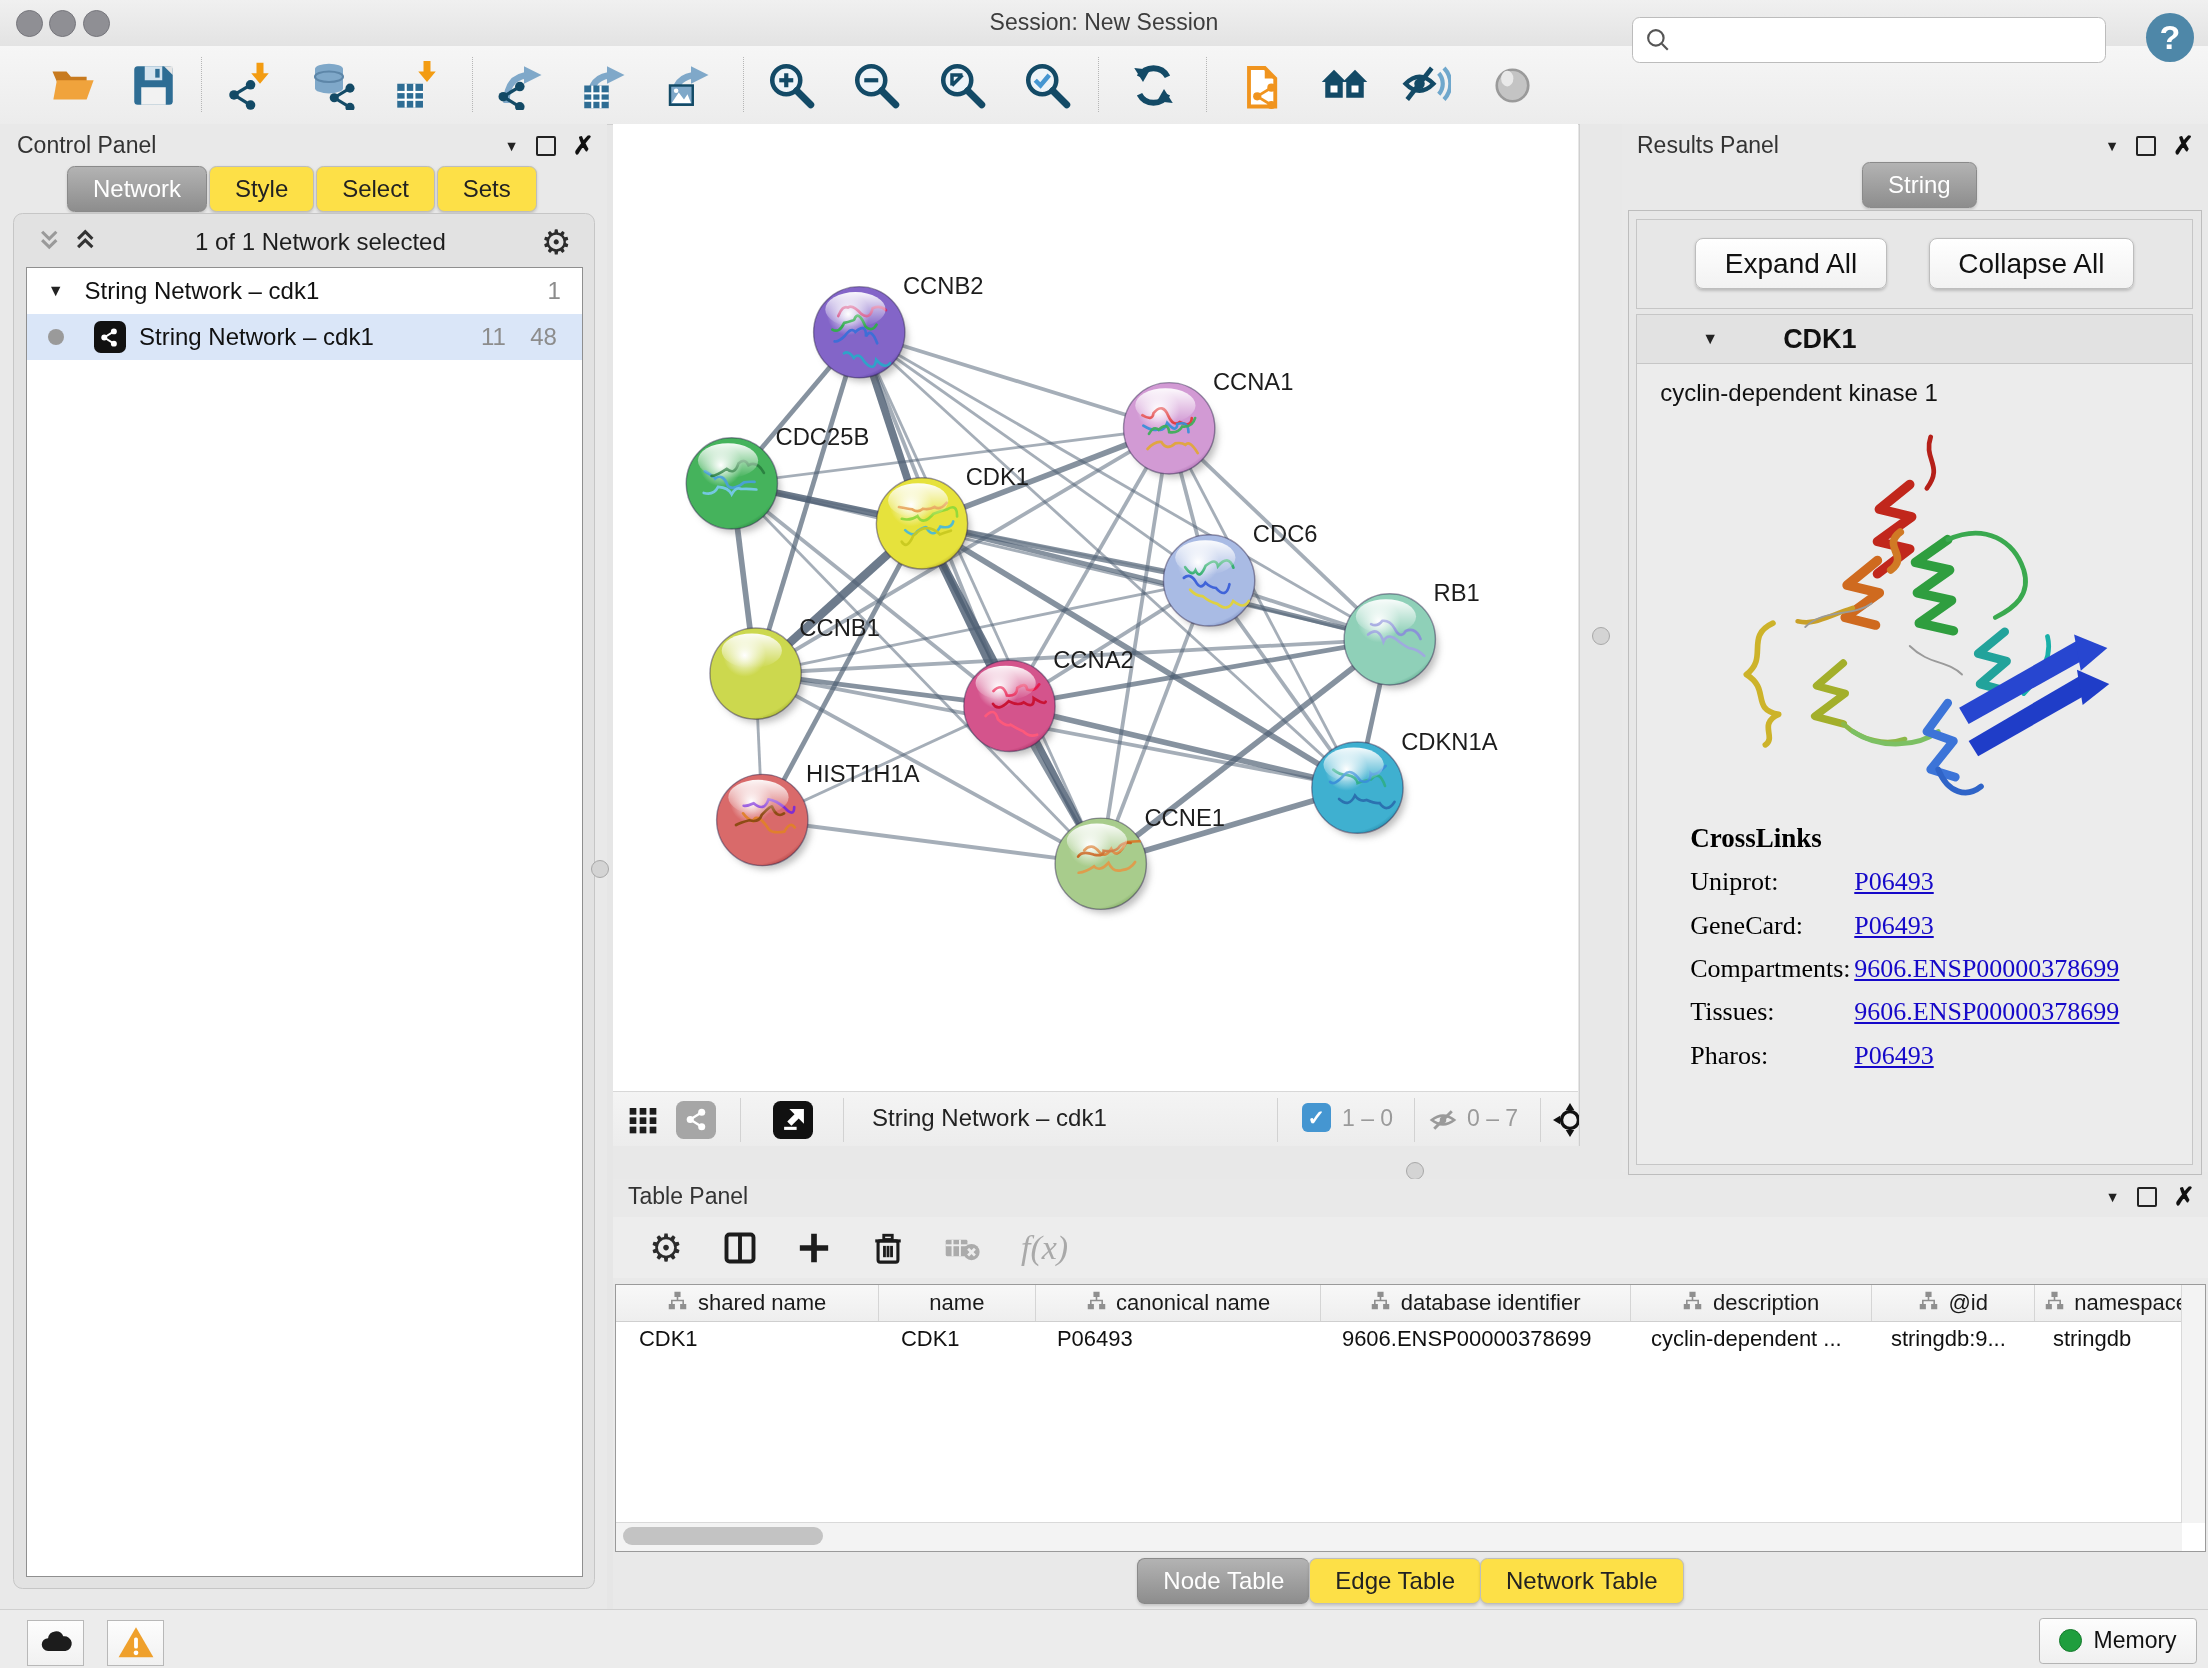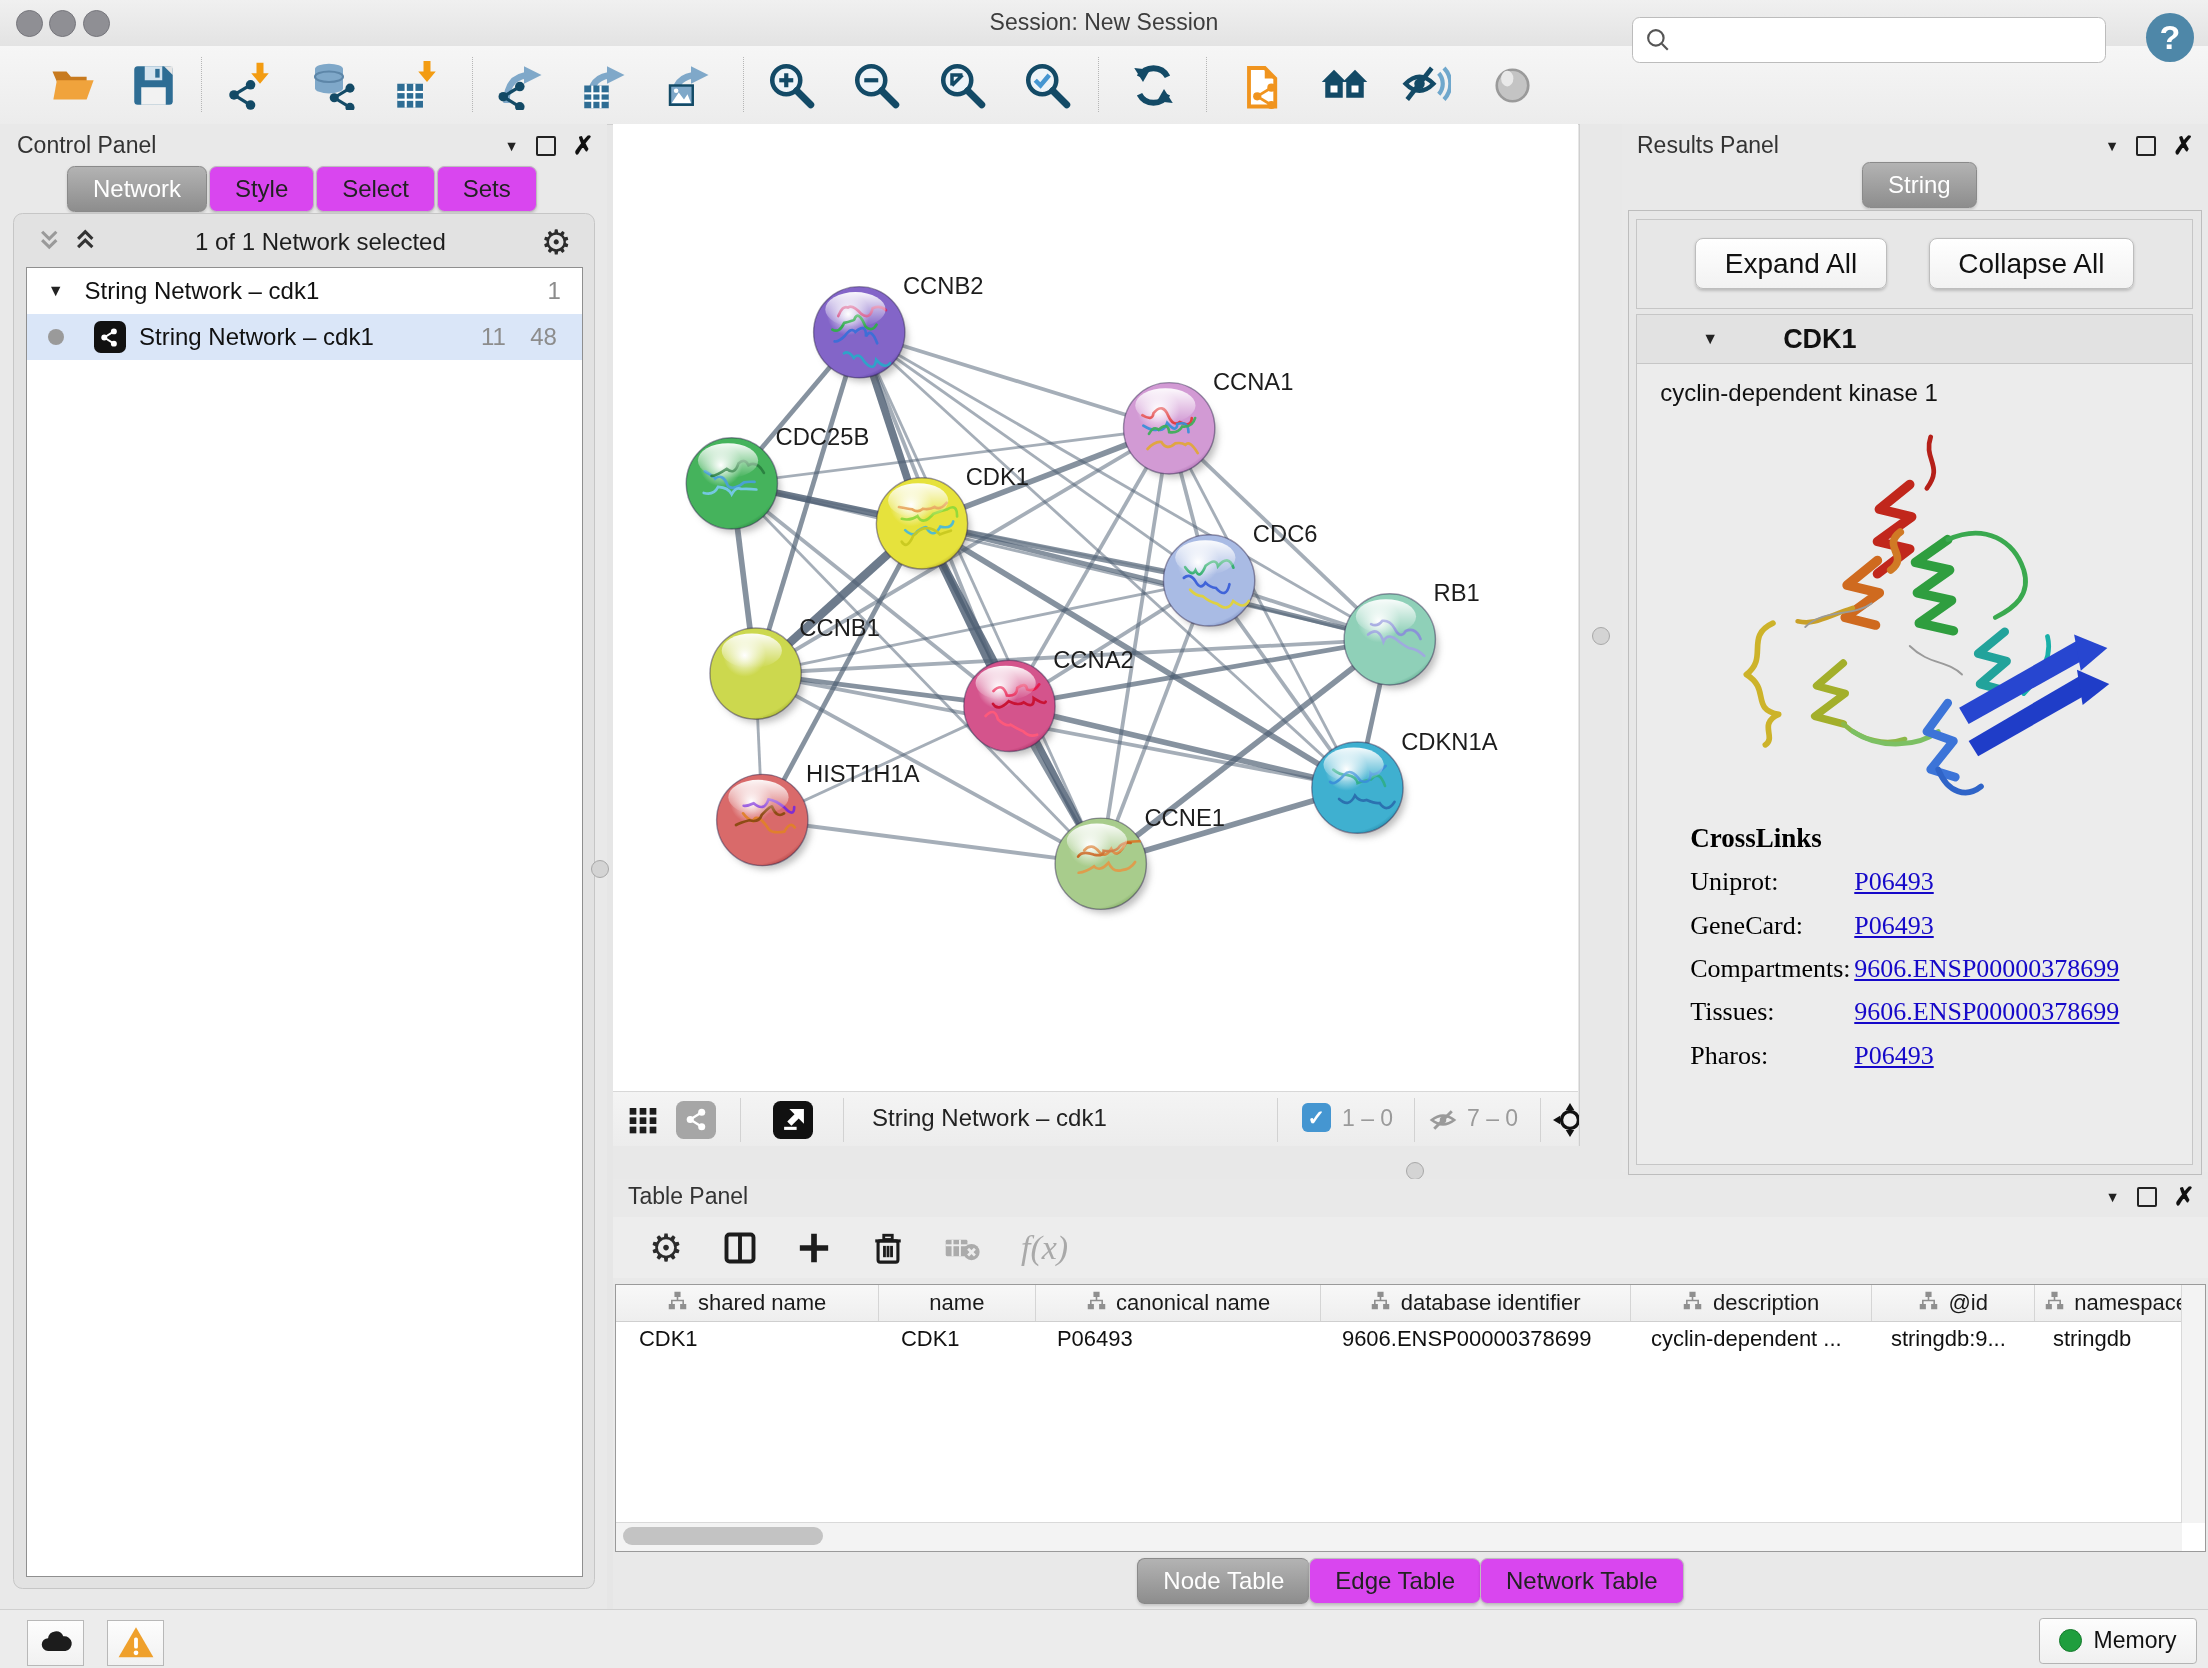--- a/index.html
+++ b/index.html
@@ -21,21 +21,21 @@
   
   .panel-title{font-size:23px;color:#333;}
   .win-icons{display:flex;align-items:center;gap:17px;}
   .wi-collapse{font-size:14.3px;color:#222;}
   .wi-float{width:16px;height:16px;border:2.4px solid #222;border-radius:1.9px;}
   .wi-close{font-size:25px;font-weight:bold;color:#111;line-height:1;}
   
   #control-panel{left:0;top:124px;width:607px;height:1486px;background:#e9e9e9;}
   #cp-header{position:absolute;left:17px;right:13.3px;top:5.7px;height:32px;display:flex;justify-content:space-between;align-items:center;}
   .tabrow{position:absolute;display:flex;}
-  .tab{height:44px;display:flex;align-items:center;justify-content:center;font-size:24px;border:1px solid #bdbdbd;background:#d946ef;color:#222;border-radius:7.6px;margin-right:1.9px;padding:0 25px;box-shadow:0 1.9px 2.9px rgba(0,0,0,.15);}
+  .tab{height:44px;display:flex;align-items:center;justify-content:center;font-size:24px;border:1px solid #bdbdbd;background:#fde047;color:#222;border-radius:7.6px;margin-right:1.9px;padding:0 25px;box-shadow:0 1.9px 2.9px rgba(0,0,0,.15);}
   .tab.active{background:linear-gradient(#b3b3b3,#8d8d8d);color:#fff;border-color:#8a8a8a;}
   #cp-tabs{left:67px;top:42px;}
   #cp-box{position:absolute;left:13.3px;top:89px;width:580px;bottom:21px;background:#e2e2e2;border:1px solid #c6c6c6;border-radius:9.5px;}
   #cp-gearbar{position:absolute;left:9.5px;right:9.5px;top:7.6px;height:40px;display:flex;align-items:center;}
   #cp-gearbar .status{flex:1;text-align:center;font-size:24px;color:#1d1d1d;}
   .gear{font-size:34px;color:#2b2b2b;line-height:1;}
   #cp-list{position:absolute;left:11.4px;top:53px;right:11.4px;bottom:11.4px;background:#fff;border:1.9px solid #8f8f8f;}
   .net-row{height:46px;display:flex;align-items:center;font-size:24px;color:#111;position:relative;}
   .net-row .count{color:#8c8c8c;}
   .net-row.selected{background:#dae6f8;}
@@ -606,21 +606,21 @@
   <div class="checkbox-blue">✓</div>
   <div class="ntb-num" style="left:729px">1 – 0</div>
   <div class="ntb-sep" style="left:801px"></div>
   <div class="badge" style="left:810px">
     <svg width="30" height="30" viewBox="0 0 24 24">
         <path d="M3 12 Q12 5 21 12 Q12 19 3 12 Z" fill="none" stroke="#9a9a9a" stroke-width="2"></path>
         <circle cx="12" cy="12" r="2.6" fill="#9a9a9a"></circle>
         <line x1="5" y1="19" x2="19" y2="5" stroke="#9a9a9a" stroke-width="2.4"></line>
       </svg>
   </div>
-  <div class="ntb-num" style="left:854px">7 – 0</div>
+  <div class="ntb-num" style="left:854px">0 – 7</div>
   <div class="ntb-sep" style="left:927px"></div>
   <div class="badge" style="left:937px">
     <svg width="34" height="34" viewBox="0 0 24 24">
         <circle cx="12" cy="12" r="6" fill="none" stroke="#111" stroke-width="2.4"></circle>
         <polygon points="12,0 9,5 15,5" fill="#111"></polygon>
         <polygon points="12,24 9,19 15,19" fill="#111"></polygon>
         <polygon points="0,12 5,9 5,15" fill="#111"></polygon>
         <polygon points="24,12 19,9 19,15" fill="#111"></polygon>
       </svg>
   </div>

